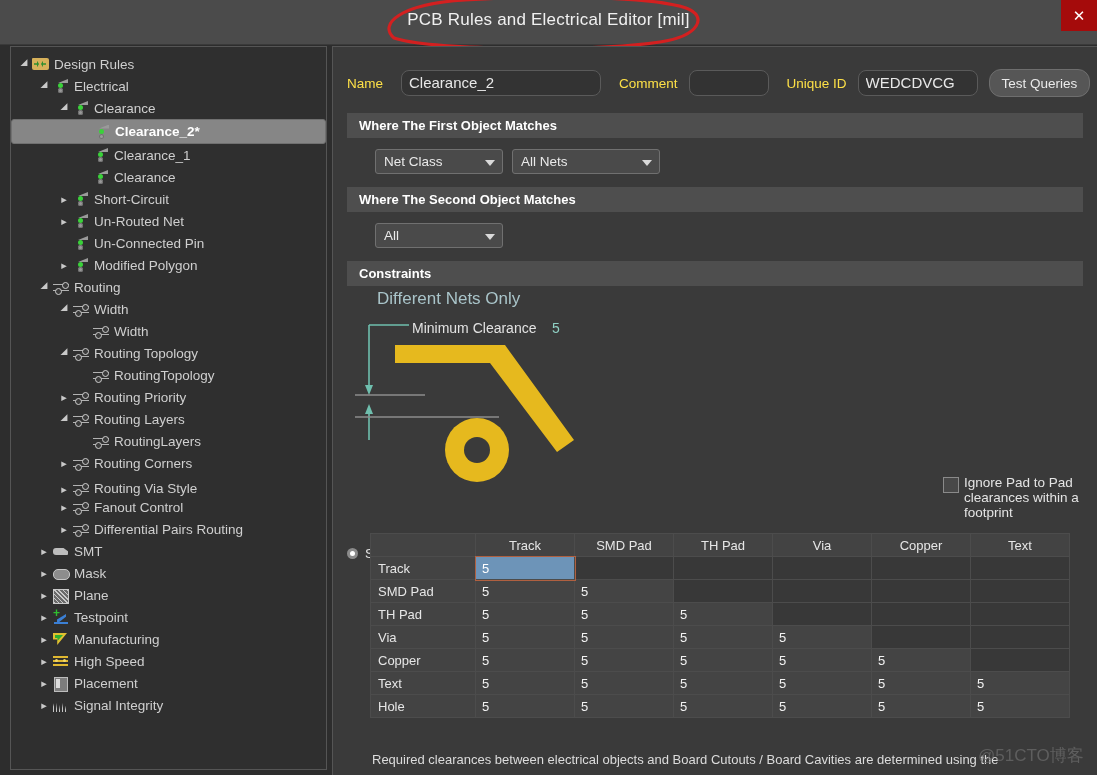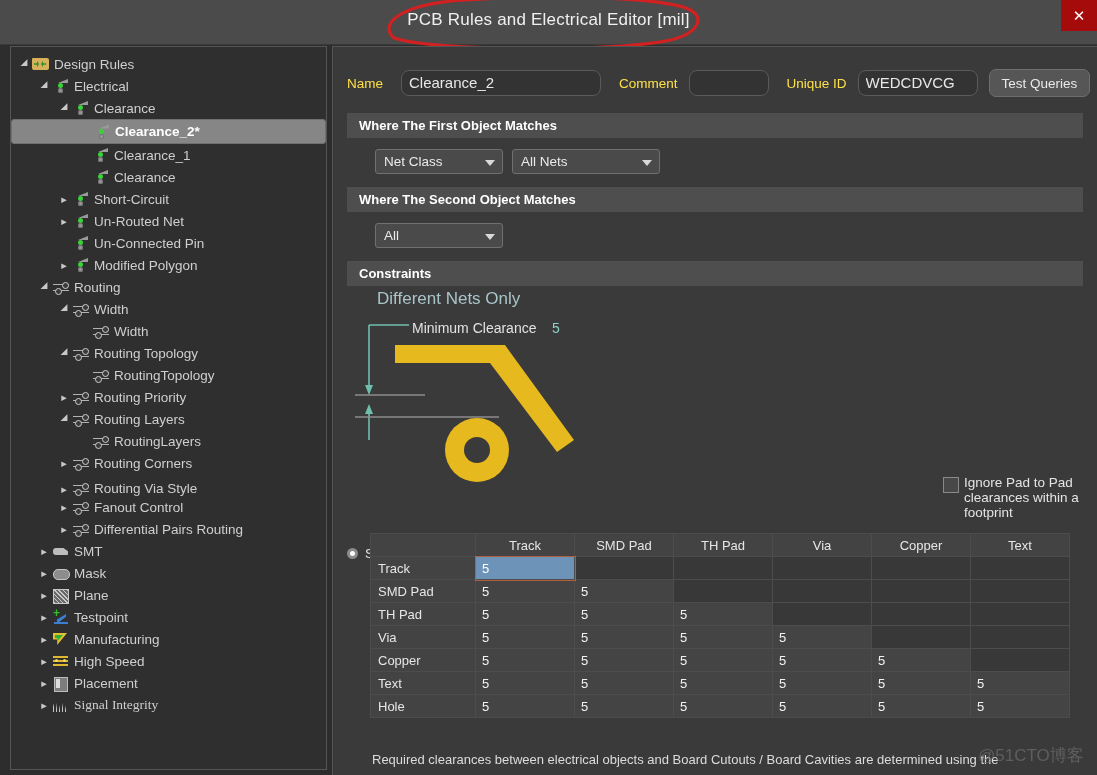--- a/index.html
+++ b/index.html
@@ -115,21 +115,21 @@
   .lbl { font-size:13.5px; color:#fde047; }
   .inp {
     background:#333333; border:1px solid #5a5a5a; color:#e8e8e8;
     font-family:"Liberation Sans", sans-serif; font-size:15px;
     height:26px; line-height:26px; padding:0 7px; box-sizing:border-box;
     border-radius:8px;
   }
   .btn {
     background:#565656; border:1px solid #6e6e6e; color:#eaeaea;
     font-family:"Liberation Sans", sans-serif; font-size:13.5px;
-    height:28px; padding:0 12px; border-radius:7px; cursor:pointer;
+    height:28px; padding:0 12px; border-radius:12px; cursor:pointer;
   }
   .secthdr {
     position:absolute; left:14px; width:736px; height:25px;
     background:#4e4e4e; color:#ffffff; font-size:13px; font-weight:bold;
     line-height:25px; padding-left:12px; box-sizing:border-box;
   }
   .sel {
     background:#4a4a4a; border:1px solid #707070; color:#eaeaea;
     font-size:13.5px; height:25px; line-height:23px; padding:0 20px 0 8px;
     box-sizing:border-box; border-radius:3px; position:relative; cursor:pointer;
@@ -487,21 +487,21 @@
         </span>
         <span class="tlabel">High Speed</span>
       </div>
       <div class="tnode" style="padding-left: 26px;">
         <span class="tw closed"></span>
         <span class="ticon">
           <span class="ic-place"></span>
         </span>
         <span class="tlabel">Placement</span>
       </div>
-      <div class="tnode" style="padding-left: 26px; font-family: Liberation Serif, serif;">
+      <div class="tnode" style="padding-left: 26px;">
         <span class="tw closed"></span>
         <span class="ticon">
           <span class="ic-si"></span>
         </span>
         <span class="tlabel">Signal Integrity</span>
       </div>
     </div>
 </div>
 
 <div id="main">

